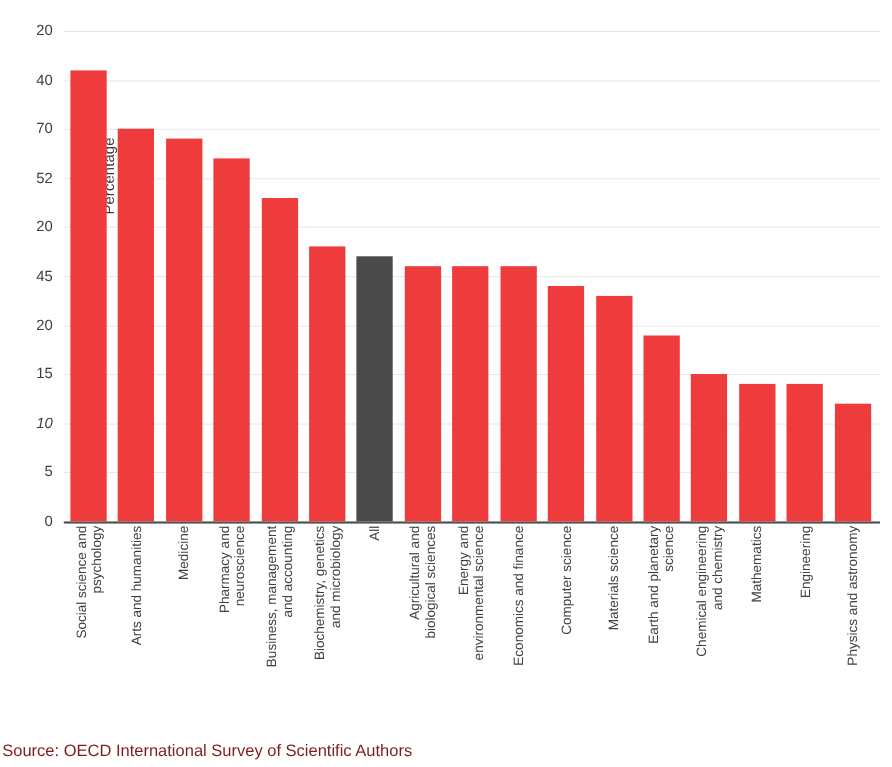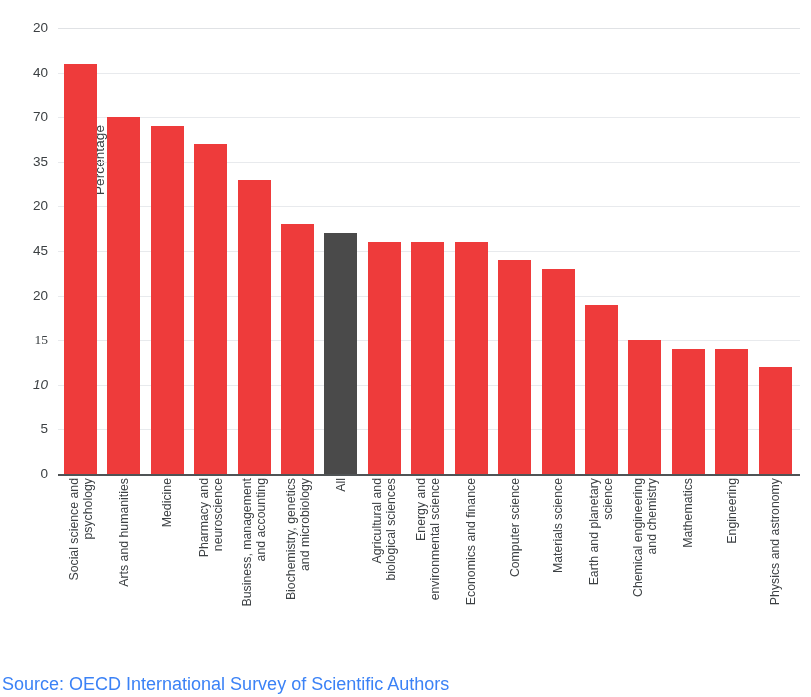--- a/index.html
+++ b/index.html
@@ -124,43 +124,43 @@
     white-space: nowrap;
     direction: ltr;
   }
   .xlabel-text span { display: block; }
 
   
   .source-note {
     position: absolute;
     left: 2px;
     top: 674px;
-    font-size: 18px;
-    color: #3b82f6;
+    font-size: 15px;
+    color: #7f1d1d;
     white-space: nowrap;
   }
 </style>
 </head>
 <body>
 
 <div id="chart-root">
 
   <div class="y-axis-title">
     <span class="y-axis-title-inner">Percentage</span>
   </div>
 
   <div class="ytick-wrap" id="ytick-wrap">
       <div class="ytick" style="top: 439px;">0</div>
       <div class="ytick" style="top: 394.4px;">5</div>
       <div class="ytick" style="top: 349.8px; font-style: italic;">10</div>
-      <div class="ytick" style="top: 305.2px; font-family: Liberation Serif, serif;">15</div>
+      <div class="ytick" style="top: 305.2px;">15</div>
       <div class="ytick" style="top: 260.6px;">20</div>
       <div class="ytick" style="top: 216px;">45</div>
       <div class="ytick" style="top: 171.4px;">20</div>
-      <div class="ytick" style="top: 126.8px;">35</div>
+      <div class="ytick" style="top: 126.8px;">52</div>
       <div class="ytick" style="top: 82.2px;">70</div>
       <div class="ytick" style="top: 37.6px;">40</div>
       <div class="ytick" style="top: -7px;">20</div>
     </div>
 
   <div class="plot" id="plot">
     <div id="gridlines">
         <div class="gridline" style="top: 401.4px;"></div>
         <div class="gridline" style="top: 356.8px;"></div>
         <div class="gridline" style="top: 312.2px;"></div>

